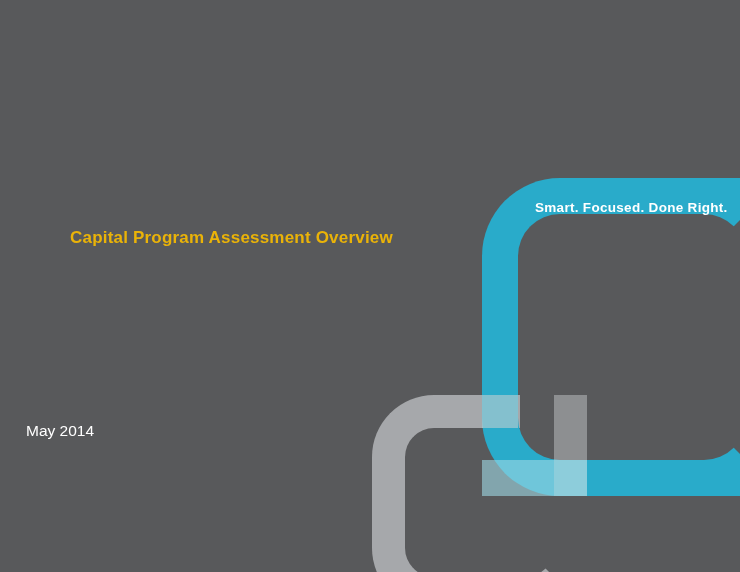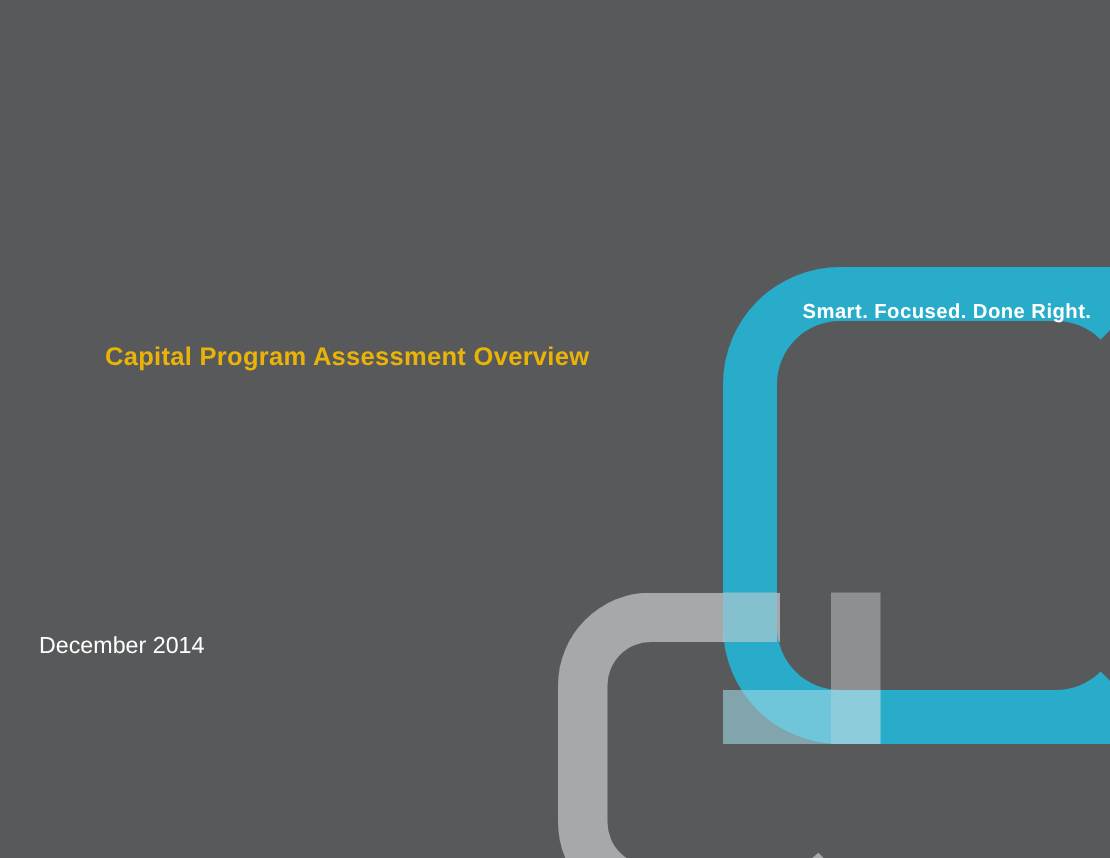--- a/index.html
+++ b/index.html
@@ -205,16 +205,16 @@
     <div class="teal-c-bottom-cap"></div>
     <div class="overlap-1"></div>
     <div class="overlap-3"></div>
     <div class="overlap-2"></div>
   </div>
 
 
   <div class="slogan">Smart. Focused. Done Right.</div>
 
   <div class="title">Capital Program Assessment Overview</div>
-  <div class="date">December 2014</div>
+  <div class="date">May 2014</div>
 
 
 </div>
 
 </body></html>

